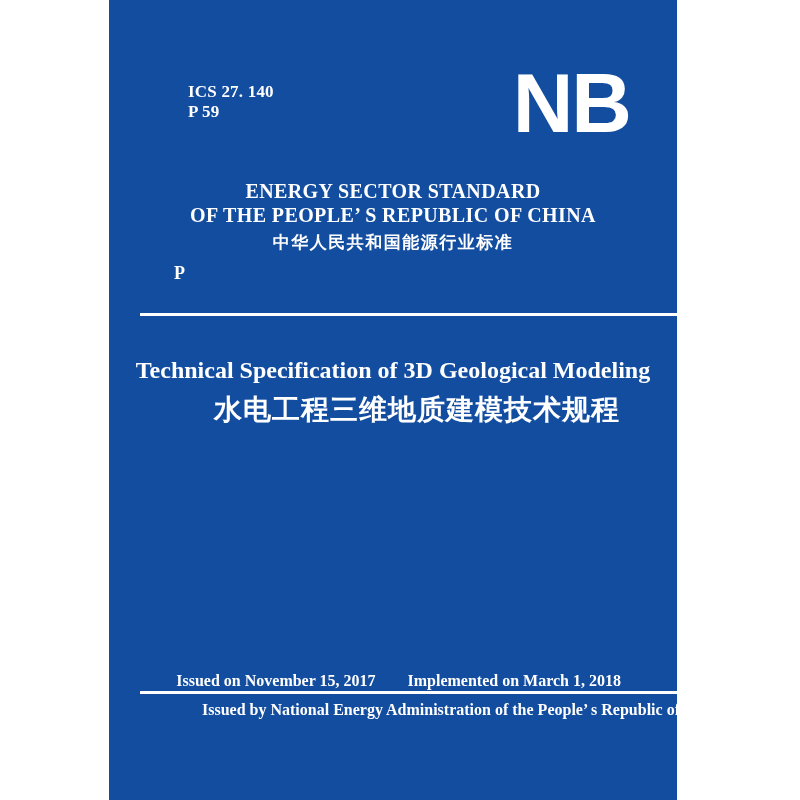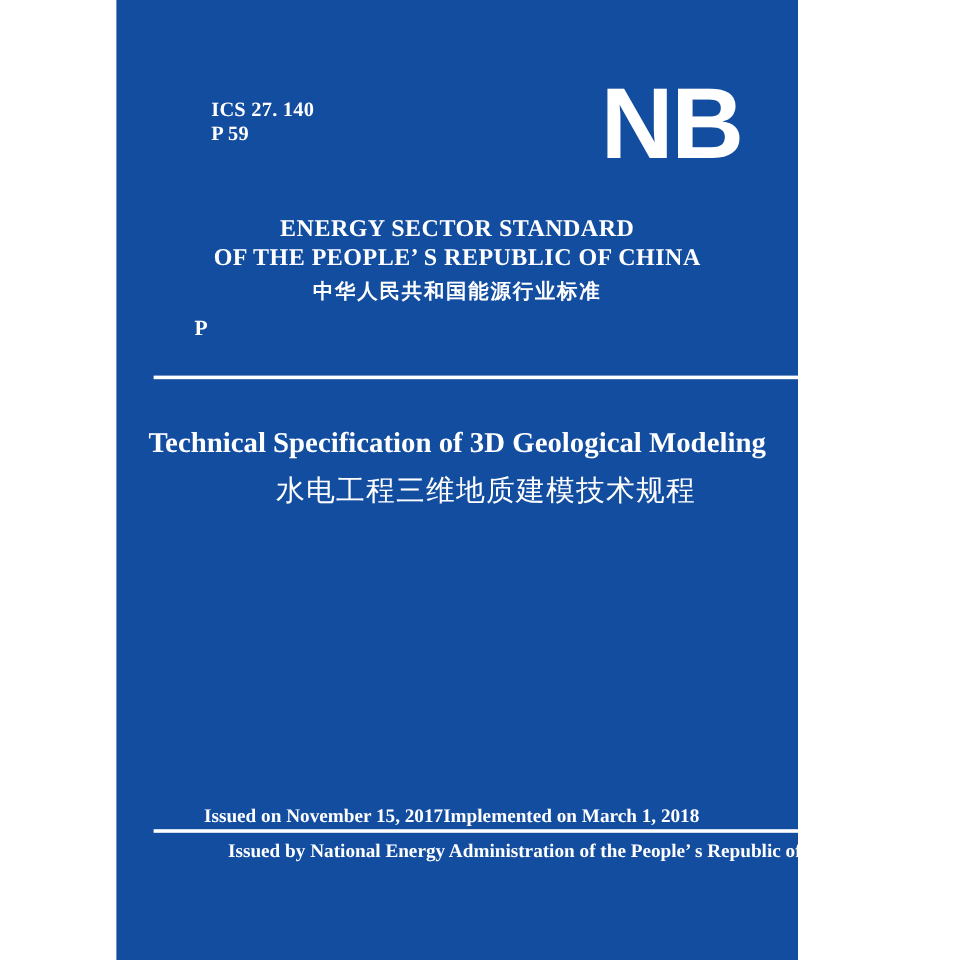--- a/index.html
+++ b/index.html
@@ -9,21 +9,21 @@
     font-family: "Liberation Serif", "DejaVu Serif", serif;
     overflow: hidden;
   }
   .canvas {
     position: relative;
     width: 800px; height: 800px;
     background: var(--page-bg, #ffffff);
   }
   .cover {
     position: absolute;
-    left: 97px; top: 0;
+    left: 109px; top: 0;
     width: 568px; height: 800px;
     background: var(--cover-blue, #134d9f);
     color: var(--text-color, #ffffff);
   }
   .ics-block {
     position: absolute;
     left: 79px; top: 82px;
     font-size: 17px;
     font-weight: bold;
     line-height: 19.5px;
@@ -79,36 +79,37 @@
     position: absolute;
     left: 0; right: 0; top: 352px;
     text-align: center;
   }
   .title-en {
     font-size: 24px;
     font-weight: bold;
     line-height: 37px;
   }
   .title-zh {
-    font-size: 24px;
-    font-weight: normal;
+    font-size: 28px;
+    font-weight: bold;
     line-height: 30px;
     letter-spacing: 1px;
     margin-top: 6px;
     margin-left: 48px;
   }
   .dates-row {
     position: absolute;
     left: 73px; right: 56px; top: 672px;
     display: flex;
-    justify-content: flex-start;
+    justify-content: flex-end;
     font-size: 16px;
     font-weight: bold;
     line-height: 18px;
     white-space: nowrap;
+    gap: 32px;
   }
   .issuer-row {
     position: absolute;
     left: 93px; top: 700px; right: 20px;
     display: flex;
     gap: 4px;
     font-size: 16px;
     font-weight: bold;
     line-height: 19px;
     white-space: nowrap;

